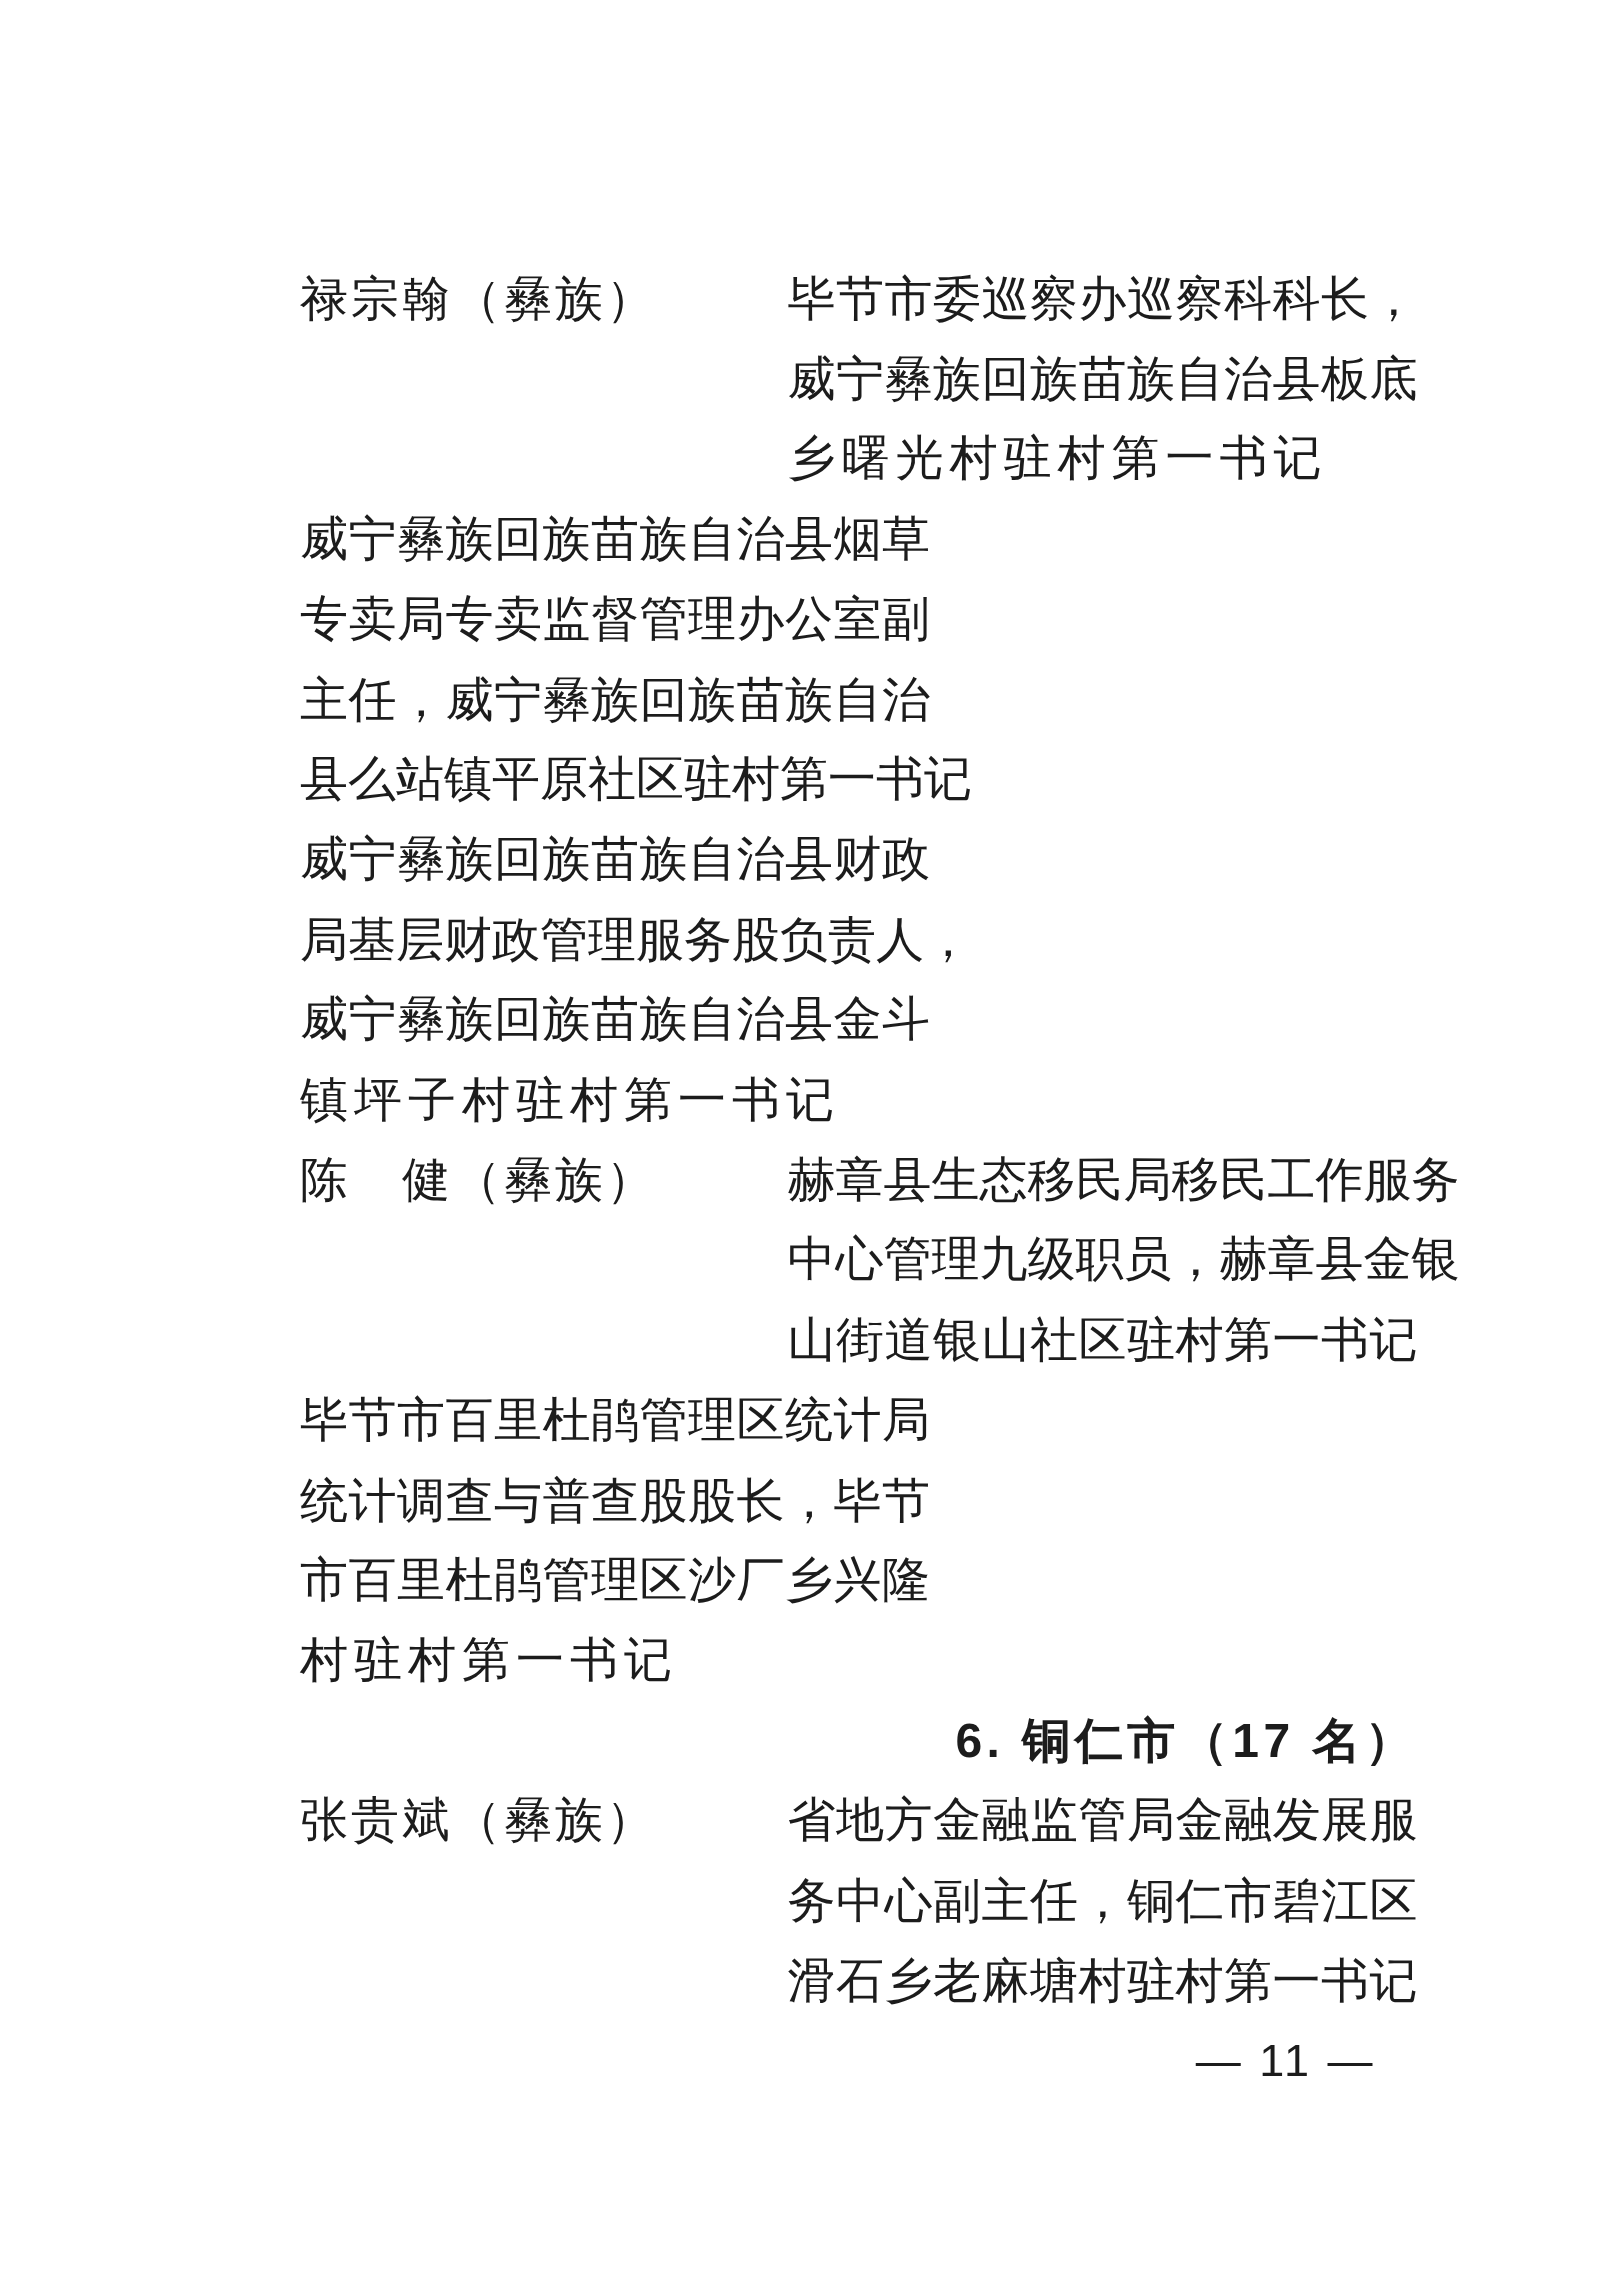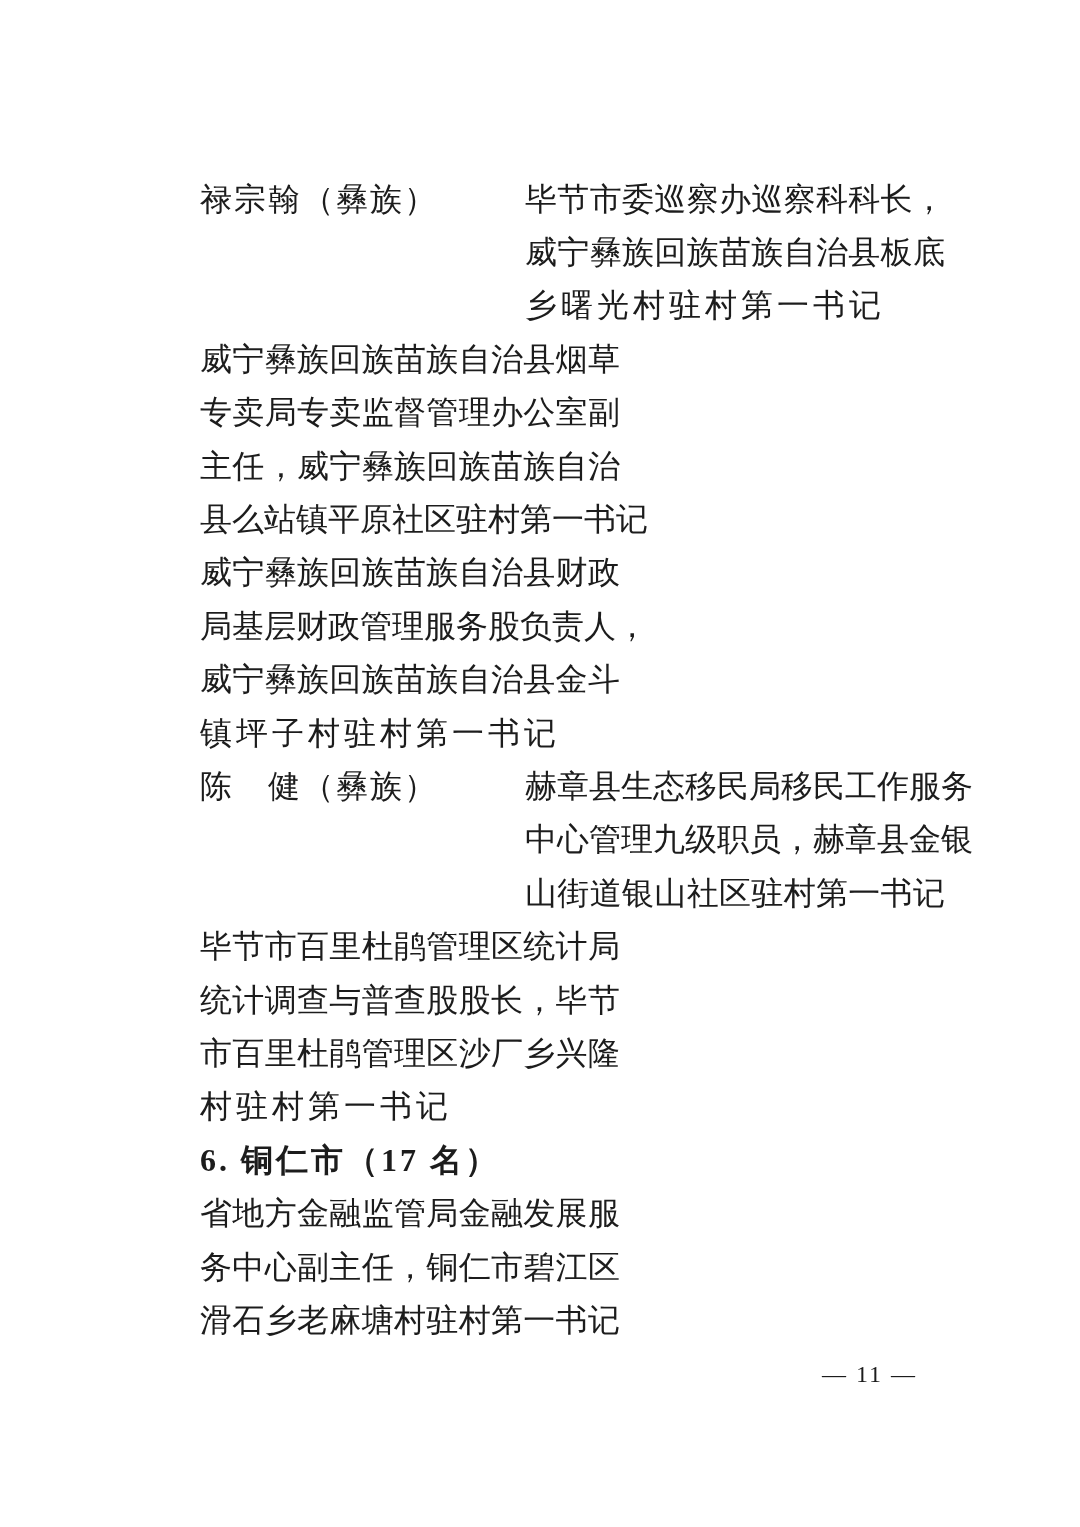--- a/index.html
+++ b/index.html
@@ -6,21 +6,21 @@
     margin: 0;
     padding: 0;
     background: #ffffff;
   }
   .page {
     position: relative;
     width: 1080px;
     height: 1527px;
     background: #ffffff;
     overflow: hidden;
-    font-family: Liberation Serif, serif;
+    font-family: Liberation Sans, sans-serif;
     color: #1c1c1c;
   }
   .content {
     position: absolute;
     left: 200px;
     top: 173px;
     width: 745px;
     font-size: 32px;
   }
   .entry {
@@ -53,27 +53,28 @@
   }
   .pline.short span {
     margin-right: 4px;
   }
   .section-header {
     height: 53.4px;
     line-height: 53.4px;
     font-weight: bold;
     letter-spacing: 3px;
     white-space: nowrap;
+    text-align: right;
   }
   .page-footer {
     height: 53.4px;
     line-height: 53.4px;
     text-align: right;
     padding-right: 28px;
-    font-size: 24px;
+    font-size: 30px;
     letter-spacing: 2px;
   }
 </style>
 </head>
 <body>
 
 <div class="page">
   <div class="content">
     <div id="roster">
         <div class="entry">
@@ -355,20 +356,21 @@
               <span>村</span>
               <span>第</span>
               <span>一</span>
               <span>书</span>
               <span>记</span>
             </div>
           </div>
         </div>
         <div class="section-header">6. 铜仁市（17 名）</div>
         <div class="entry">
+          <div class="name-cell">张贵斌（彝族）</div>
           <div class="pos-cell">
             <div class="pline just">
               <span>省</span>
               <span>地</span>
               <span>方</span>
               <span>金</span>
               <span>融</span>
               <span>监</span>
               <span>管</span>
               <span>局</span>

